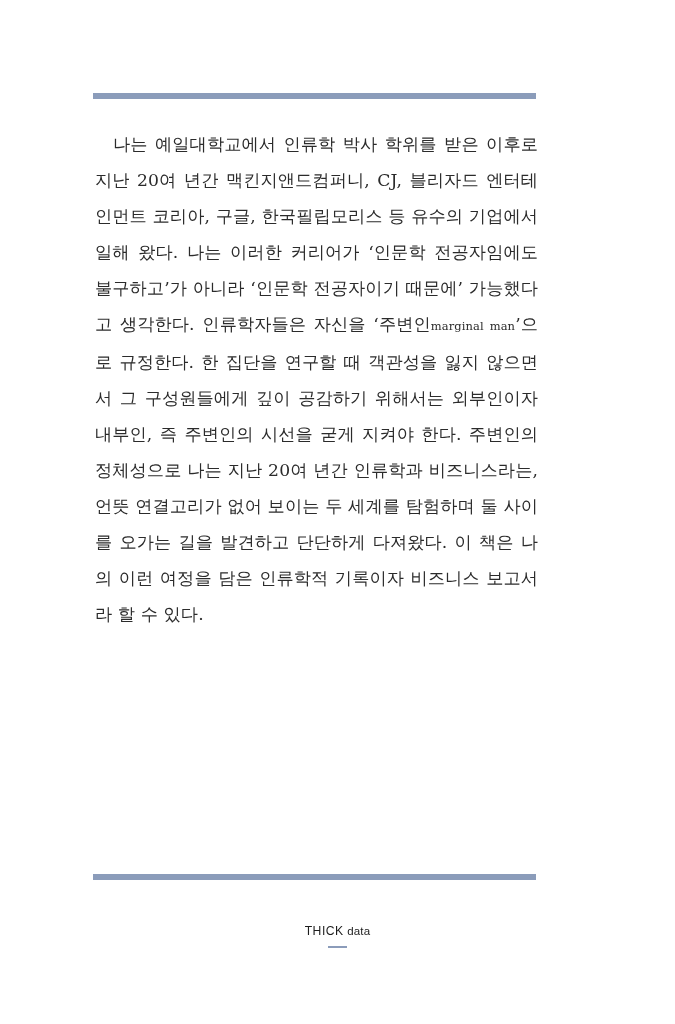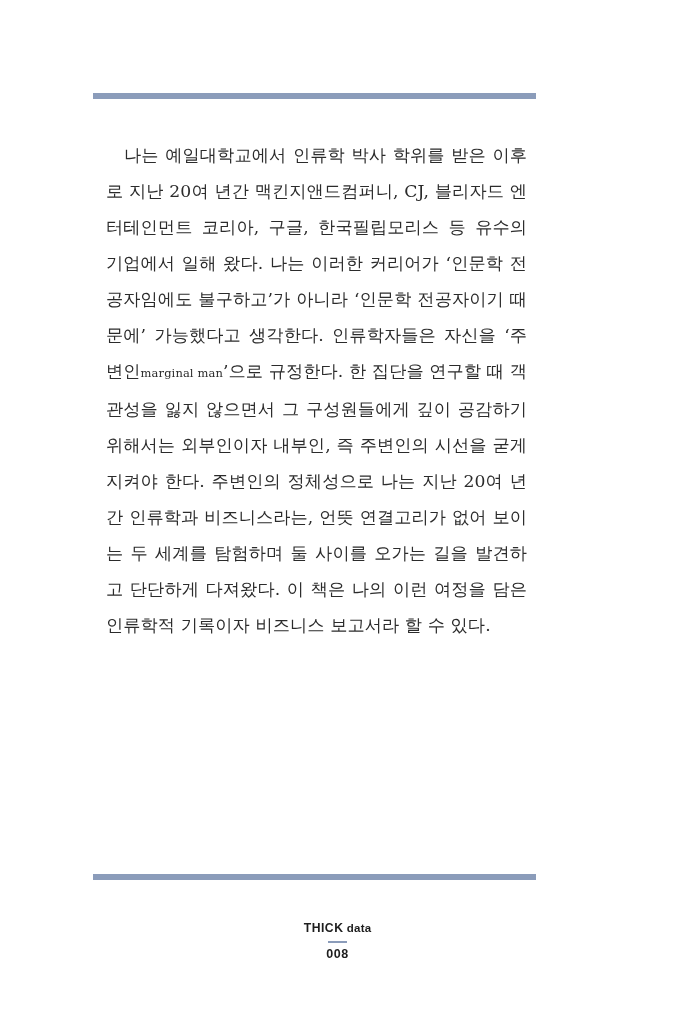--- a/index.html
+++ b/index.html
@@ -36,21 +36,21 @@
 
   
   .content {
     position: absolute;
     left: 95px;
     top: 126px;
     width: 443px;
   }
 
   .para {
-    margin: 11px;
+    margin: 0;
     font-size: 17.2px;
     line-height: 36px;
     color: #2b2b2b;
     text-align: justify;
     text-justify: inter-character;
     word-break: break-all;
     letter-spacing: 0.1px;
     font-family: "DejaVu Serif", "Liberation Serif", serif;
   }
   .para + .para {
@@ -79,24 +79,24 @@
   .footer {
     position: absolute;
     left: 0;
     top: 922px;
     width: 675px;
     text-align: center;
   }
   .footer-title {
     font-family: "Liberation Sans", "DejaVu Sans", sans-serif;
     font-size: 11.5px;
-    font-weight: bold;
+    font-weight: normal;
     color: #1d1d1d;
     letter-spacing: 0.2px;
-    line-height: 13px;
+    line-height: 18px;
   }
   .footer-title .thick {
     font-size: 12.2px;
     letter-spacing: 0.5px;
   }
   .footer-divider {
     width: 19px;
     height: 2px;
     background: #8b9cba;
     margin: 6px auto 4px auto;
@@ -122,16 +122,15 @@
       <span class="indent"></span><span>나는 예일대학교에서 인류학 박사 학위를 받은 이후로 지난 20여 년간 맥킨지앤드컴퍼니, CJ, 블리자드 엔터테인먼트 코리아, 구글, 한국필립모리스 등 유수의 기업에서 일해 왔다. 나는 이러한 커리어가 ‘인문학 전공자임에도 불구하고’가 아니라 ‘인문학 전공자이기 때문에’ 가능했다고 생각한다. 인류학자들은 자신을 ‘주변인</span><span class="gloss">marginal man</span><span>’으로 규정한다. 한 집단을 연구할 때 객관성을 잃지 않으면서 그 구성원들에게 깊이 공감하기 위해서는 외부인이자 내부인, 즉 주변인의 시선을 굳게 지켜야 한다. 주변인의 정체성으로 나는 지난 20여 년간 인류학과 비즈니스라는, 언뜻 연결고리가 없어 보이는 두 세계를 탐험하며 둘 사이를 오가는 길을 발견하고 단단하게 다져왔다. 이 책은 나의 이런 여정을 담은 인류학적 기록이자 비즈니스 보고서라 할 수 있다.</span>
     </p>
 
   </div>
 
   <div class="rule rule-bottom"></div>
 
   <div class="footer">
     <div class="footer-title"><span class="thick">THICK</span><span> data</span></div>
     <div class="footer-divider"></div>
-    <div class="footer-page">008</div>
   </div>
 
 </div>
 
 </body></html>

